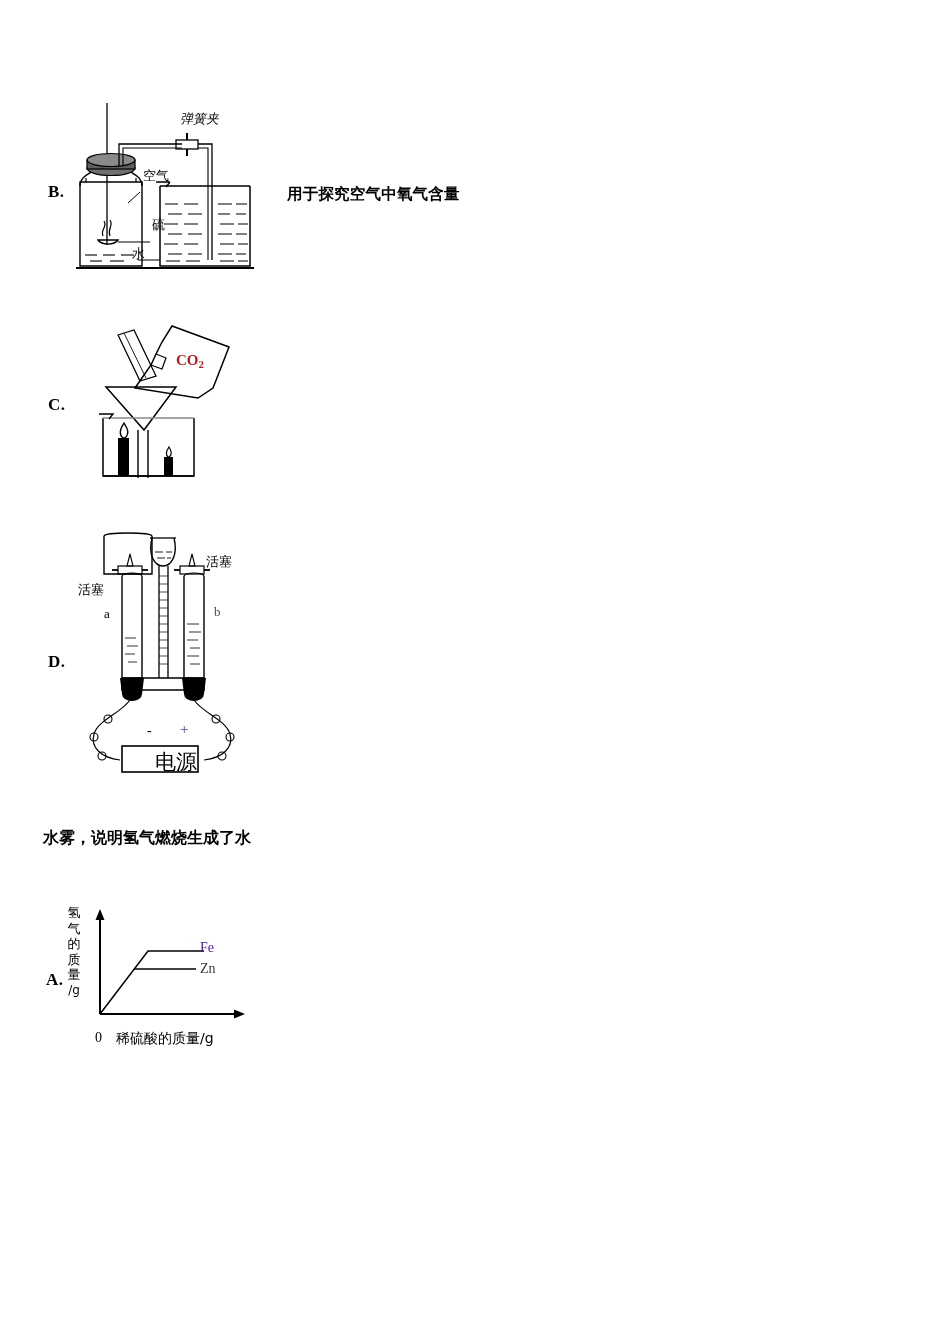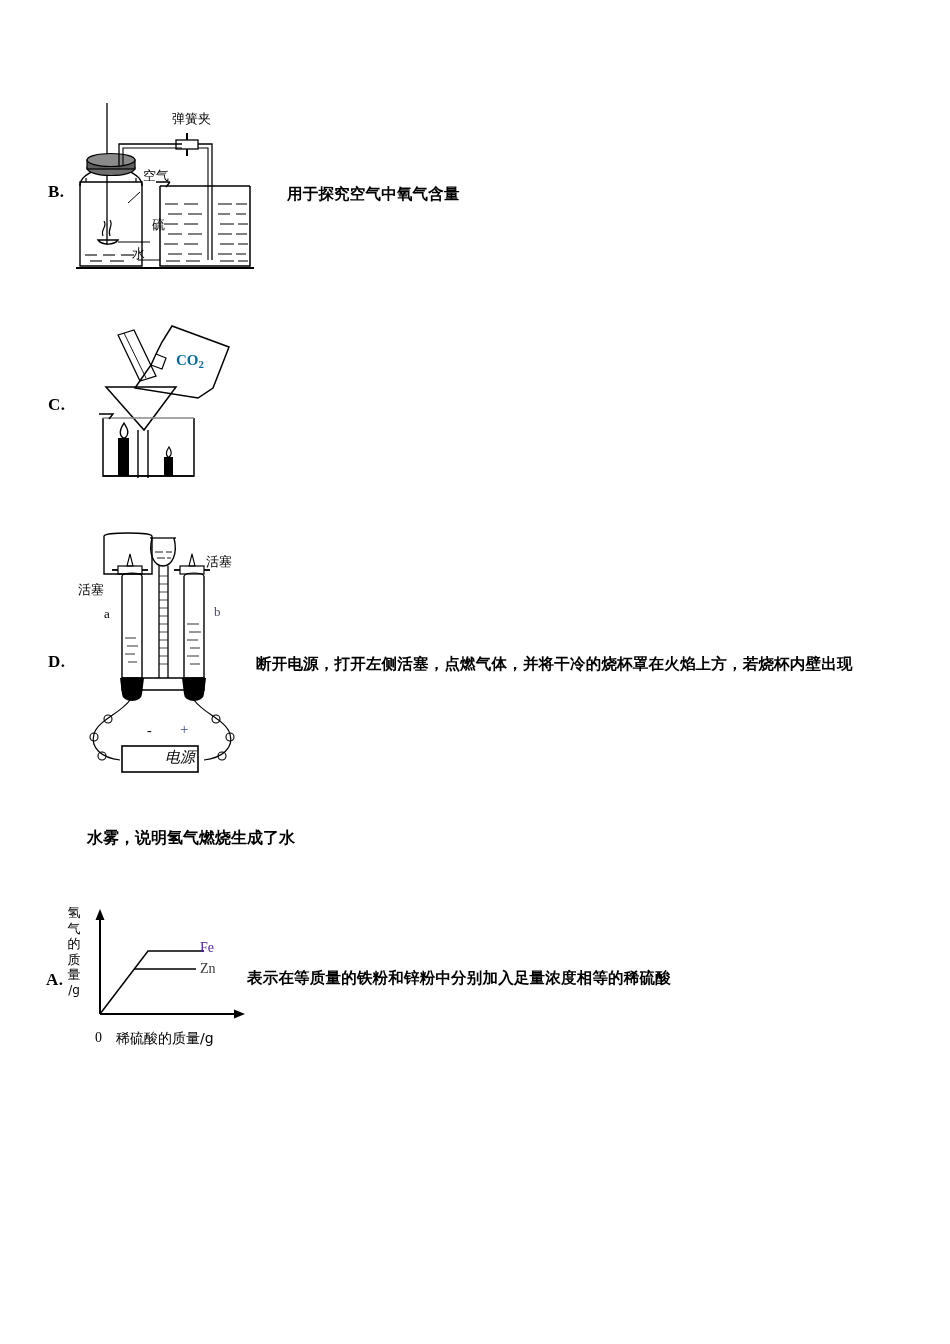--- a/index.html
+++ b/index.html
@@ -33,21 +33,20 @@
     font-size: 15.5px;
     white-space: nowrap;
     letter-spacing: 0.2px;
   }
   .body-line {
     position: absolute;
     font-family: "DejaVu Sans", sans-serif;
     font-weight: bold;
     font-size: 16px;
     white-space: nowrap;
-    margin-left: 44px;
   }
   .q-line {
     position: absolute;
     font-family: "DejaVu Sans", sans-serif;
     font-size: 16px;
     white-space: nowrap;
   }
   .fig {
     position: absolute;
   }
@@ -151,21 +150,21 @@
         <line x1="148" y1="161" x2="162" y2="161"></line>
           <line x1="166" y1="161" x2="176" y2="161"></line>
       </g>
 
       <line x1="56" y1="103" x2="68" y2="92" stroke="#000" stroke-width="1"></line>
       <line x1="46" y1="142" x2="78" y2="142" stroke="#000" stroke-width="1"></line>
       <line x1="66" y1="160" x2="88" y2="160" stroke="#000" stroke-width="1"></line>
     </svg>
   </div>
 
-  <div class="lbl" style="left:172px; top:110px;">弹簧夹</div>
+  <div class="lbl" style="left:180px; top:110px;font-style:italic;">弹簧夹</div>
   <div class="lbl" style="left:143px; top:167px;">空气</div>
   <div class="lbl" style="left:152px; top:216px;">硫</div>
   <div class="lbl" style="left:132px; top:245px;">水</div>
 
   <div class="desc" style="left:259px; top:184px;margin-left:28px;">用于探究空气中氧气含量</div>
 
   <div class="opt-letter" style="left:48px; top:395px;">C.</div>
 
   <div class="fig" style="left:78px; top:310px; width:175px; height:170px;">
     <svg width="175" height="170" viewBox="0 0 175 170">
@@ -186,21 +185,21 @@
       <rect x="40" y="128" width="11" height="38" fill="#000"></rect>
       <path d="M45,128 c-6,-5 -1,-12 1,-15 c2,4 7,9 1,15 z" fill="none" stroke="#000" stroke-width="1.3"></path>
 
       <rect x="86" y="147" width="9" height="19" fill="#000"></rect>
       <path d="M90,147 c-4,-4 0,-8 1,-10 c2,3 4,7 0,10 z" fill="none" stroke="#000" stroke-width="1.2"></path>
 
       <line x1="25" y1="166" x2="116" y2="166" stroke="#000" stroke-width="1.5"></line>
     </svg>
   </div>
 
-  <div class="lbl mono-lbl" style="left:176px; top:352px; font-size:15px; font-weight:bold; color:#0369a1;">
+  <div class="lbl mono-lbl" style="left:176px; top:352px; font-size:15px; font-weight:bold; color:#b91c1c;">
     <span>CO</span><span class="sub">2</span>
   </div>
 
 
   <div class="opt-letter" style="left:48px; top:652px;">D.</div>
 
   <div class="fig" style="left:80px; top:528px; width:160px; height:250px;">
     <svg width="160" height="250" viewBox="0 0 160 250">
 
       <path d="M24,8 L24,46 L72,46 L72,8" fill="none" stroke="#000" stroke-width="1.4"></path>
@@ -285,23 +284,22 @@
       <rect x="42" y="218" width="76" height="26" fill="none" stroke="#000" stroke-width="1.6"></rect>
     </svg>
   </div>
 
   <div class="lbl" style="left:78px; top:581px;">活塞</div>
   <div class="lbl" style="left:206px; top:553px;">活塞</div>
   <div class="lbl mono-lbl" style="left:104px; top:606px;">a</div>
   <div class="lbl mono-lbl" style="left:214px; top:604px; color:#4b4b6b;">b</div>
   <div class="lbl mono-lbl" style="left:147px; top:723px; font-size:14px;">-</div>
   <div class="lbl mono-lbl" style="left:180px; top:721px; font-size:15px; color:#3d4a7a;">+</div>
-  <div class="lbl" style="left:165px; top:748px; font-size:15px;font-style:italic;">电源</div>
-
-  <div class="desc" style="left:256px; top:654px;">断开电源，打开左侧活塞，点燃气体，并将干冷的烧杯罩在火焰上方，若烧杯内壁出现</div>
+  <div class="lbl" style="left:155px; top:748px; font-size:21px;">电源</div>
+
 
   <div class="body-line" style="left:43px; top:828px;">水雾，说明氢气燃烧生成了水</div>
 
 
   <div class="opt-letter" style="left:46px; top:970px;">A.</div>
 
   <div class="vert-axis-label" style="left:66px; top:905px;">
     <div>氢</div>
     <div>气</div>
     <div>的</div>
@@ -324,15 +322,14 @@
       <path d="M48,63 L110,63" fill="none" stroke="#000" stroke-width="1.5"></path>
     </svg>
   </div>
 
   <div class="lbl mono-lbl" style="left:200px; top:940px; font-size:14px; color:#4c1d95;">Fe</div>
   <div class="lbl mono-lbl" style="left:200px; top:961px; font-size:14px; color:#3a3a3a;">Zn</div>
 
   <div class="lbl mono-lbl" style="left:95px; top:1030px; font-size:14px;">0</div>
   <div class="lbl" style="left:116px; top:1030px; font-size:14px;">稀硫酸的质量/g</div>
 
-  <div class="desc" style="left:247px; top:968px;">表示在等质量的铁粉和锌粉中分别加入足量浓度相等的稀硫酸</div>
 
 </div>
 
 </body></html>

